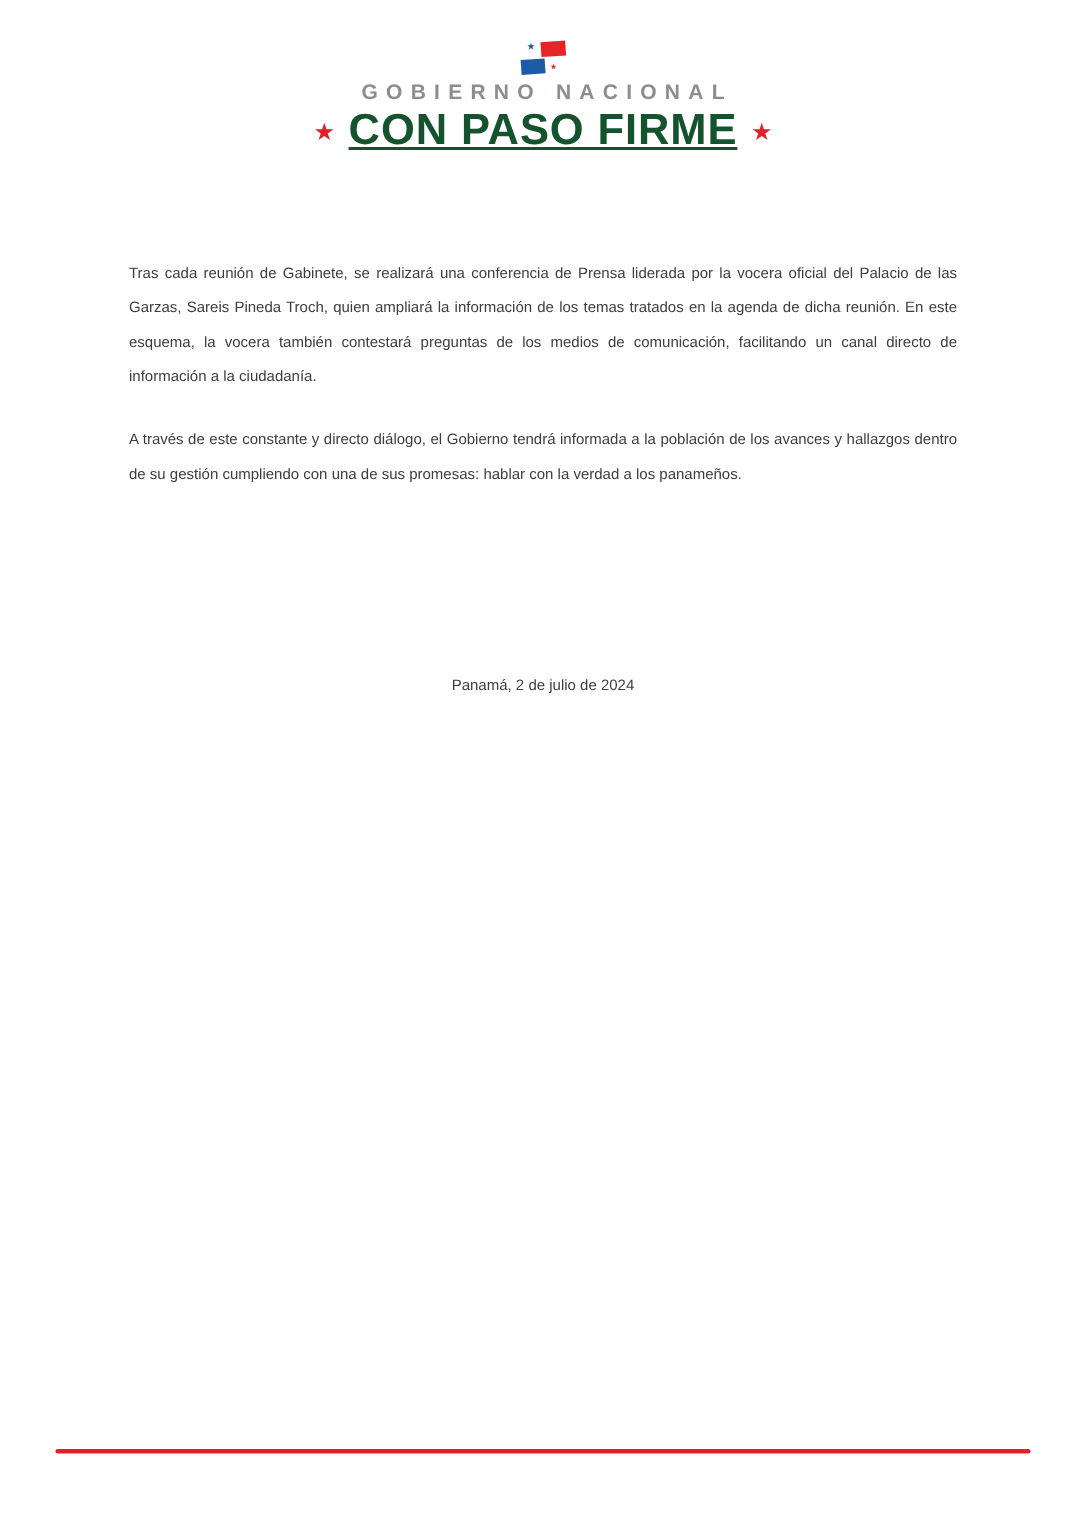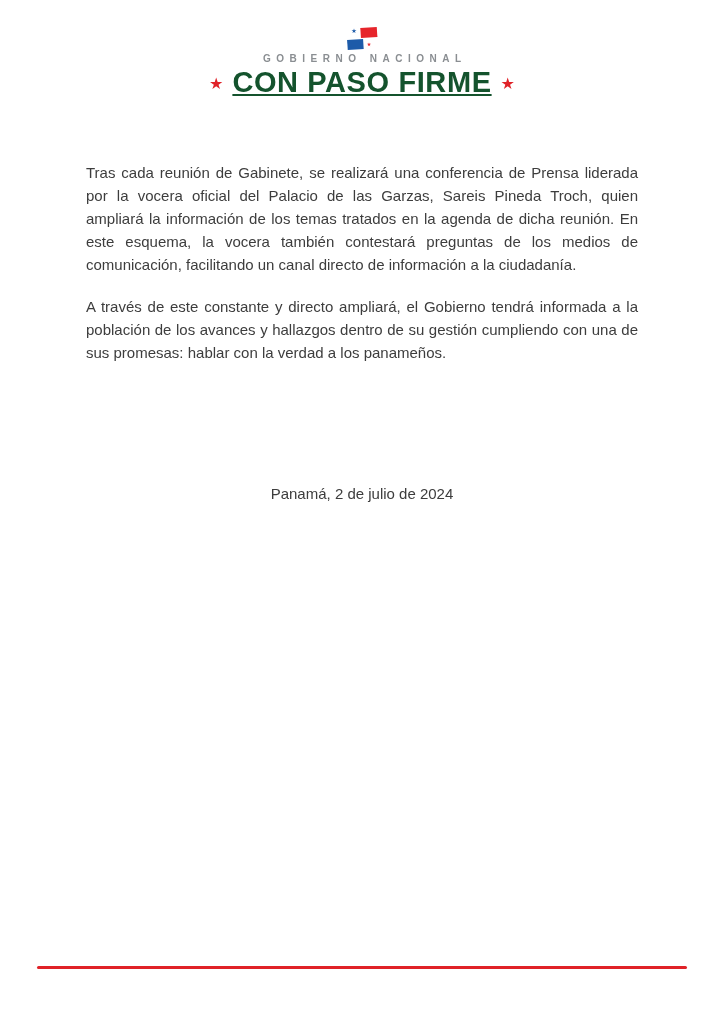--- a/index.html
+++ b/index.html
@@ -27,21 +27,21 @@
     text-align: center;
   }
   .flag-icon {
     display: block;
     margin: 0 auto;
     width: 34px;
     height: 25px;
   }
   .org-name {
     margin-top: 2px;
-    font-size: 10px;
+    font-size: 14px;
     font-weight: bold;
     letter-spacing: 5.5px;
     padding-left: 5.5px; 
     color: #8a8e92;
   }
   .slogan-row {
     margin-top: 4px;
     display: flex;
     align-items: center;
     justify-content: center;
@@ -64,22 +64,22 @@
 
   
   .doc-body {
     position: absolute;
     top: 156px;
     left: 86px;
     width: 552px;
     color: #3d3d3d;
   }
   .doc-body p {
-    margin: 5px 0 19px 0;
-    font-size: 15px;
+    margin: 15px 0 19px 0;
+    font-size: 10px;
     line-height: 23px;
     text-align: justify;
     text-align-last: left;
   }
   .dateline {
     margin-top: 118px !important;
     text-align: center !important;
     text-align-last: center !important;
   }
 
@@ -114,19 +114,19 @@
     <div class="org-name">GOBIERNO NACIONAL</div>
     <div class="slogan-row">
       <span class="slogan-star">★</span>
       <span class="slogan-text">CON PASO FIRME</span>
       <span class="slogan-star">★</span>
     </div>
   </header>
 
   <main class="doc-body">
     <p>Tras cada reunión de Gabinete, se realizará una conferencia de Prensa liderada por la vocera oficial del Palacio de las Garzas, Sareis Pineda Troch, quien ampliará la información de los temas tratados en la agenda de dicha reunión. En este esquema, la vocera también contestará preguntas de los medios de comunicación, facilitando un canal directo de información a la ciudadanía.</p>
-    <p>A través de este constante y directo ampliará, el Gobierno tendrá informada a la población de los avances y hallazgos dentro de su gestión cumpliendo con una de sus promesas: hablar con la verdad a los panameños.</p>
+    <p>A través de este constante y directo diálogo, el Gobierno tendrá informada a la población de los avances y hallazgos dentro de su gestión cumpliendo con una de sus promesas: hablar con la verdad a los panameños.</p>
     <p class="dateline">Panamá, 2 de julio de 2024</p>
   </main>
 
   <div class="footer-rule"></div>
 
 </div>
 
 </body></html>

